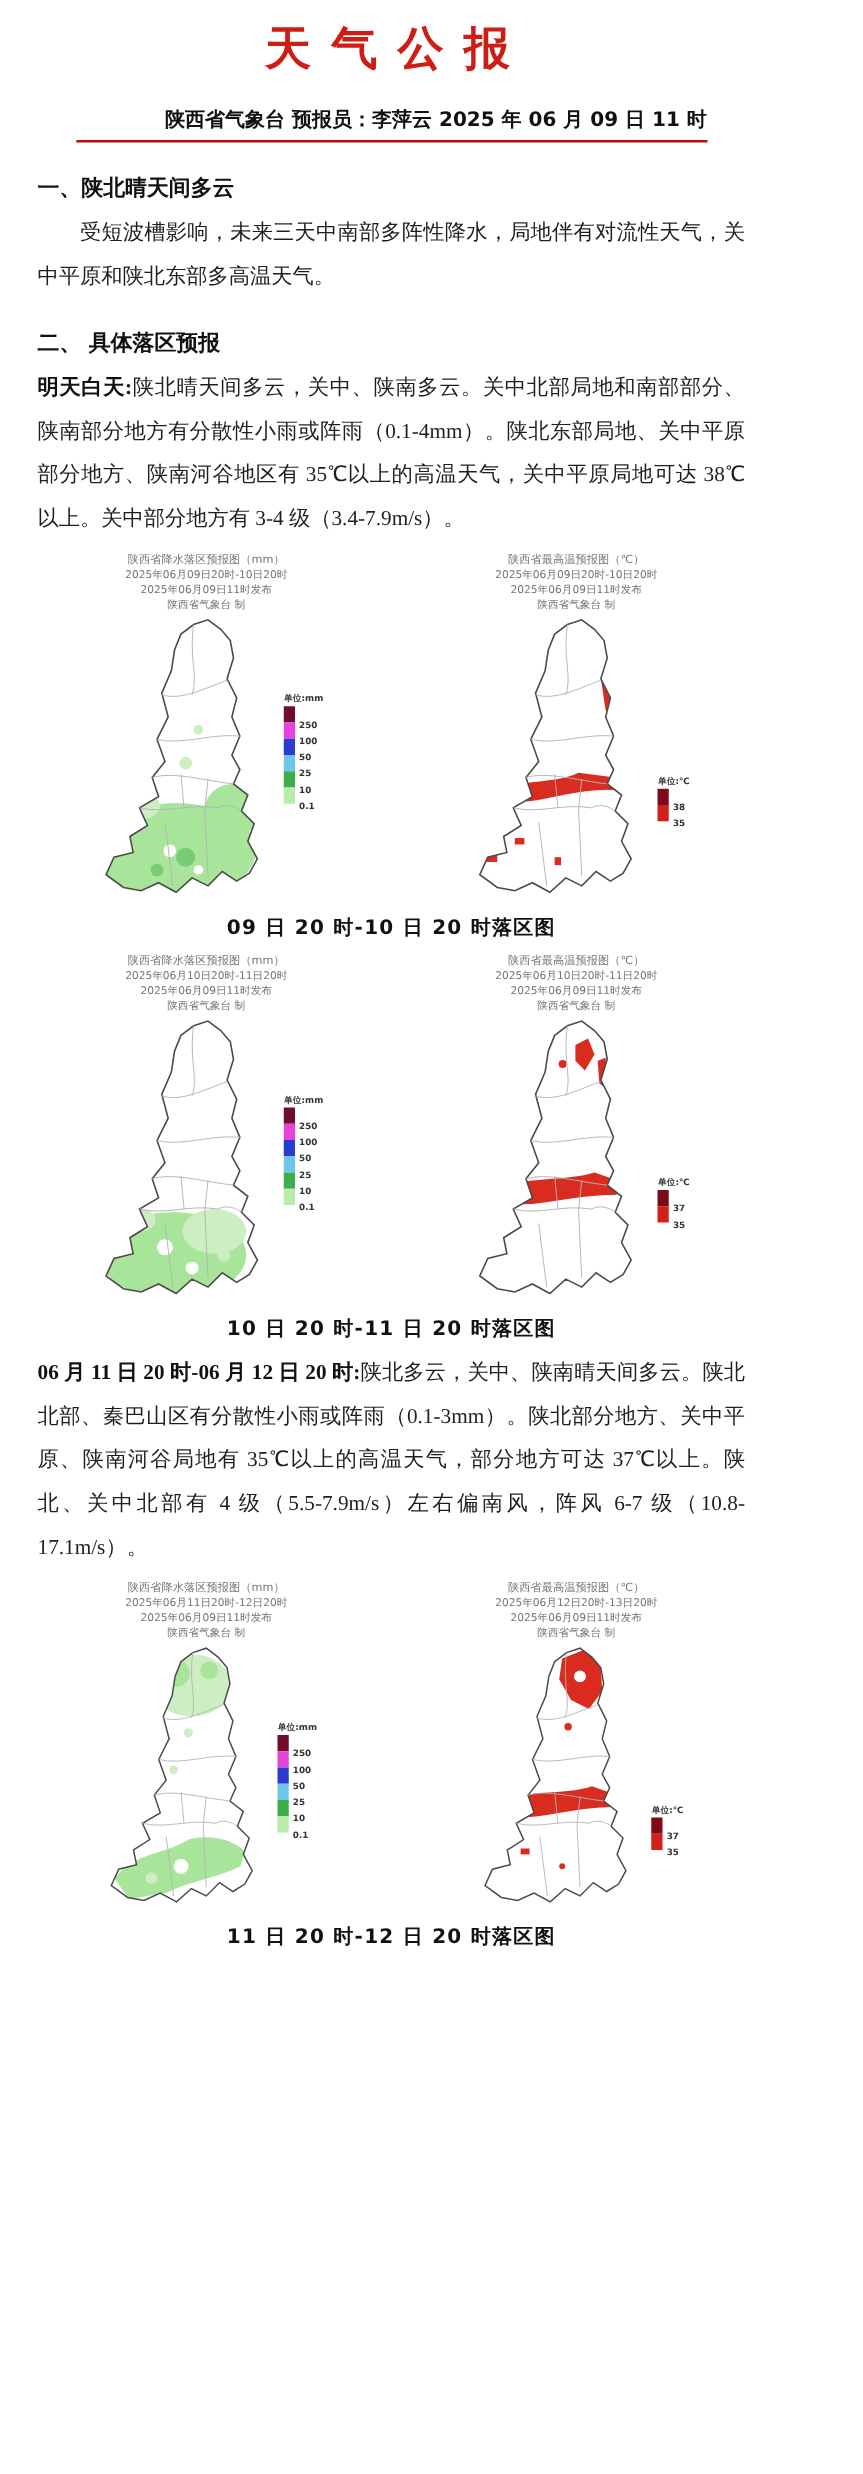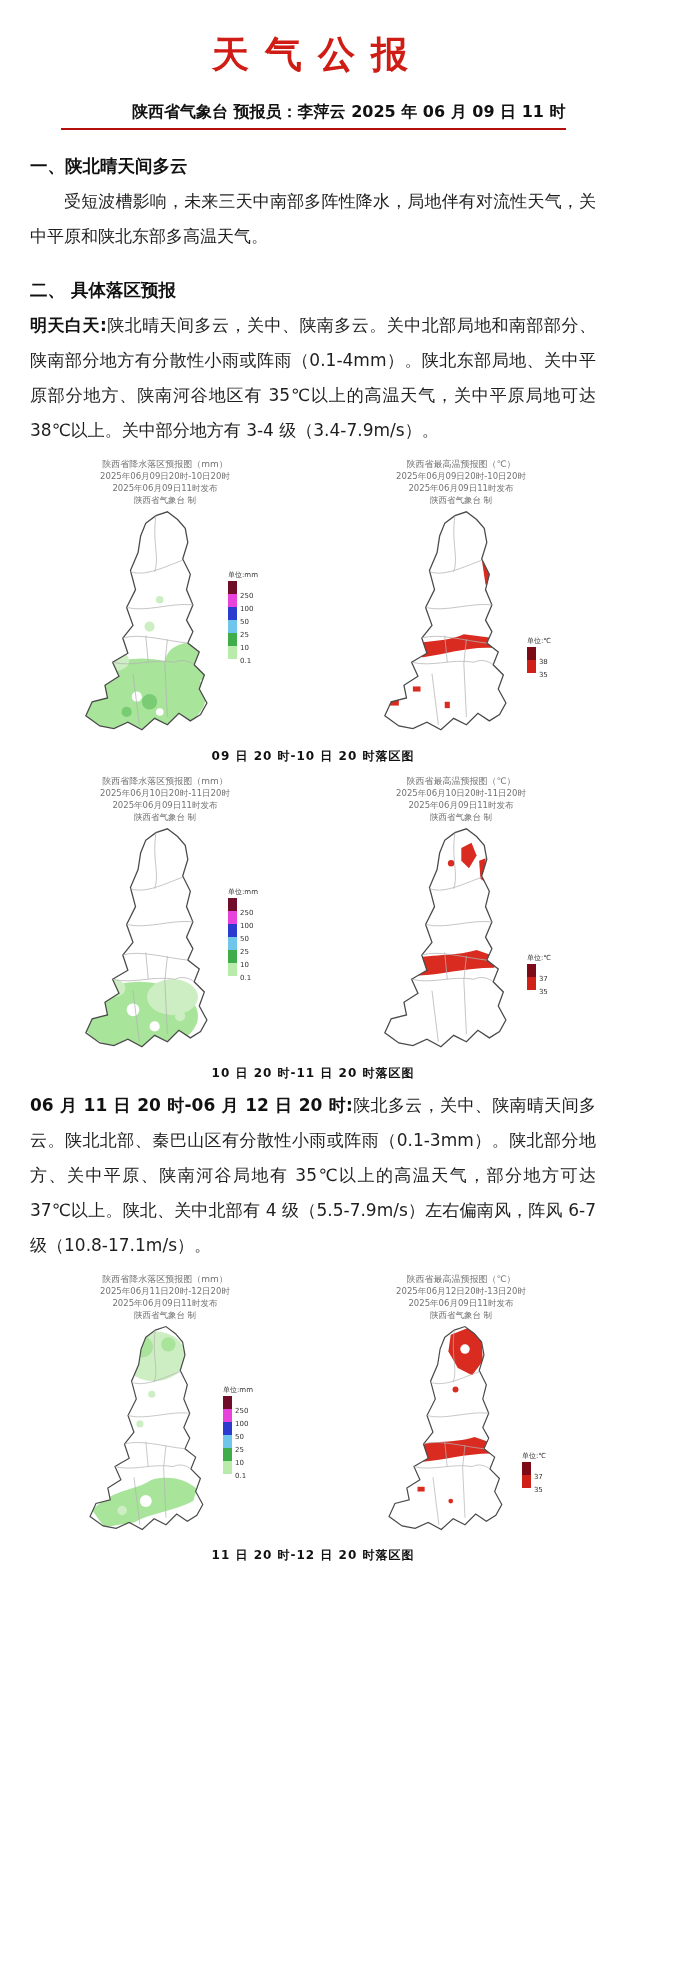--- a/index.html
+++ b/index.html
@@ -4,21 +4,21 @@
 <style>
   html,body{margin:0;padding:0;}
   body{
     width:690px;
     min-height:1979px;
     background:#ffffff;
     font-family:"DejaVu Sans","Liberation Sans",sans-serif;
     color:#222;
     box-sizing:border-box;
   }
-  .page{width:630px;min-height:1979px;box-sizing:border-box;padding:24px 34px 10px 30px;}
+  .page{width:630px;min-height:1979px;box-sizing:border-box;padding:8px 34px 10px 30px;}
 
   .doc-title{
     text-align:center;
     font-size:37px;
     font-weight:bold;
     color:#cf1d15;
     letter-spacing:16px;
     margin:6px 0 0 10px;
   }
   .subtitle-wrap{
@@ -29,46 +29,46 @@
     text-align:right;
   }
   .subtitle{font-size:16px;font-weight:bold;color:#111;white-space:nowrap;}
 
   .sec-heading{
     font-size:17.5px;font-weight:bold;color:#111;
     margin:24px 0 4px 0;
   }
   .para{
     font-size:17px;line-height:35px;color:#1e1e1e;
-    text-align:justify;margin:6px 0 6px 0;
+    text-align:justify;margin:6px 0 6px 0;font-family:Liberation Serif, serif;
   }
   .para.indent{text-indent:2em;}
   .para b{color:#111;}
 
   
   .map-row{margin:10px 0 4px 0;}
   .map-pair{display:flex;justify-content:center;gap:26px;}
   .map-block{margin:0;width:300px;}
   .map-head{text-align:center;color:#737373;}
   .mh1{font-size:9px;line-height:12px;}
   .mh2{font-size:8.5px;line-height:12px;}
-  .map-canvas{display:flex;justify-content:center;align-items:flex-start;margin-top:2px;}
+  .map-canvas{display:flex;justify-content:center;align-items:flex-start;margin-top:2px;font-weight:bold;}
   .map-svg{display:block;}
   .legend{margin-left:6px;}
   .legend-title{font-size:7px;color:#333;margin-bottom:1px;white-space:nowrap;}
   .lrow{display:flex;align-items:center;height:13px;}
   .lrow .sw{display:inline-block;width:9px;height:13px;}
   .lrow .lv{font-size:7px;color:#333;margin-left:3px;margin-top:16px;}
   .legend.mm{margin-top:62px;}
   .legend.cc{margin-top:128px;}
   .sw0{background:#6f0d2a}.sw1{background:#e743dc}.sw2{background:#2b3bd0}
   .sw3{background:#6ec6ea}.sw4{background:#3fae4a}.sw5{background:#b9ecaa}
   .tw0{background:#7c0b17}.tw1{background:#cf2118}
   .map-caption{
-    text-align:center;font-size:12px;font-weight:bold;color:#111;
+    text-align:center;font-size:16px;font-weight:bold;color:#111;
     letter-spacing:1px;margin-top:8px;
   }
 </style>
 </head>
 <body>
 
 <svg width="0" height="0" style="position:absolute" aria-hidden="true">
   <defs>
     <path id="sxp" d="M55,12 L63,6 L72,3 L80,9 L86,16 L88,27 L84,40 L90,52 L87,64 L92,76 L87,88 L92,97 L88,106 L97,113 L93,123 L101,131 L97,142 L103,153 L98,162 L90,167 L81,161 L72,170 L62,165 L52,174 L41,168 L30,173 L19,171 L8,163 L13,152 L25,149 L23,139 L34,132 L29,121 L41,114 L37,102 L45,92 L40,78 L47,64 L43,49 L49,35 L51,22 Z"></path>
     <g id="sxlines" fill="none" stroke="#b3b3b3" stroke-width="0.6">

